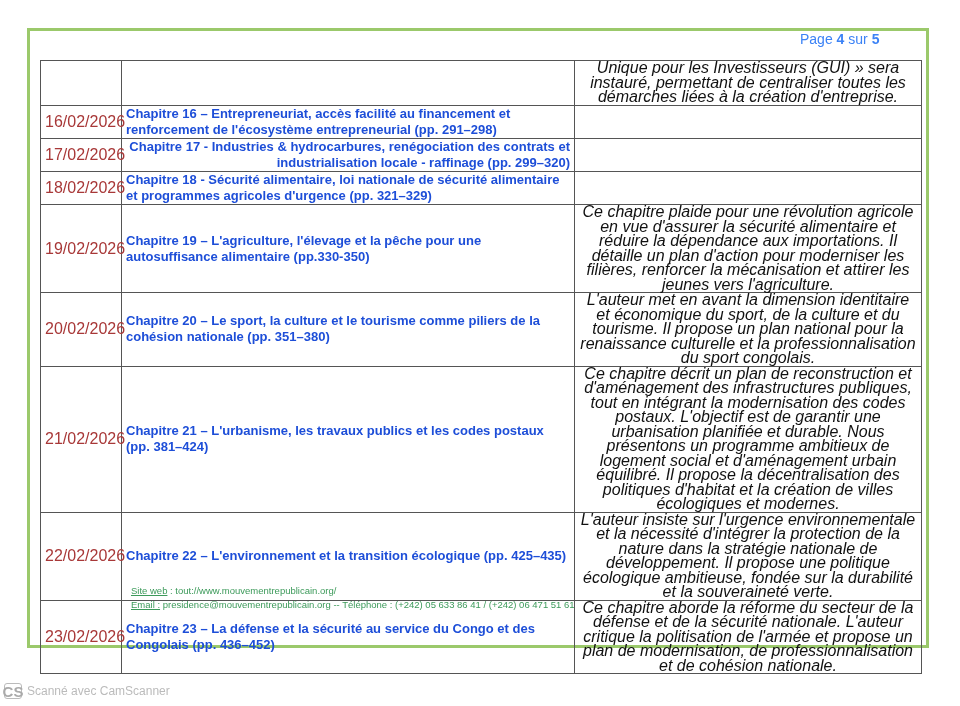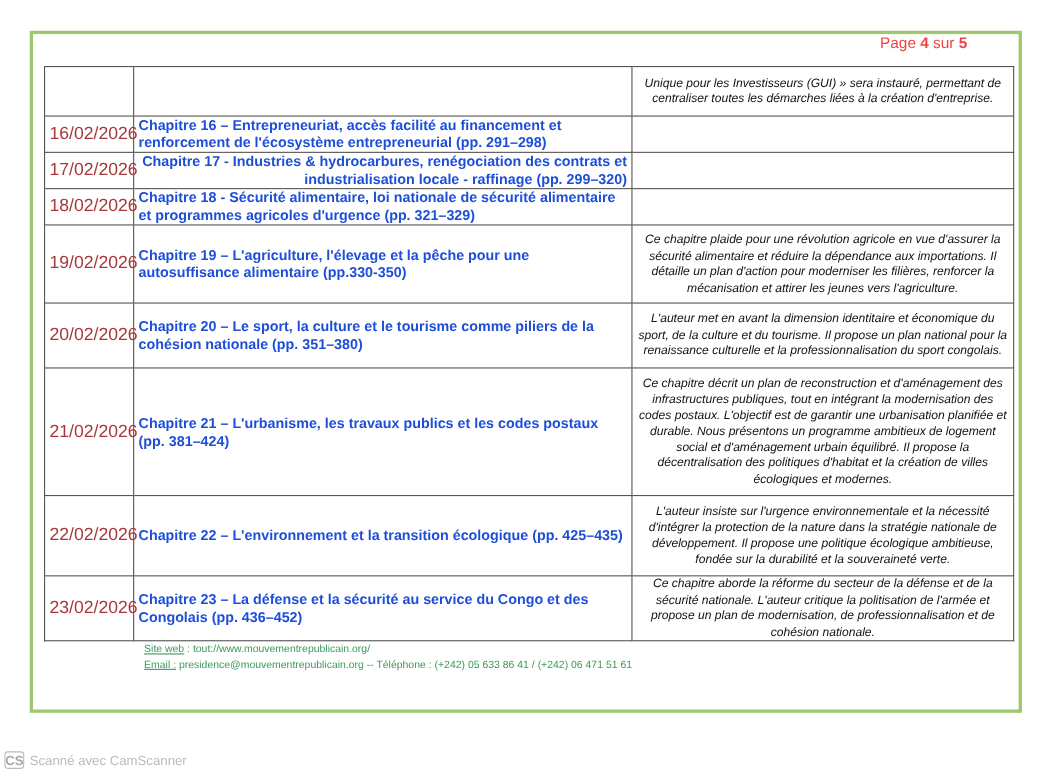--- a/index.html
+++ b/index.html
@@ -1,30 +1,30 @@
 <!DOCTYPE html>
 <html><head>
 <meta charset="utf-8">
 <style>
   html, body { margin:0; padding:0; }
   body { width:960px; height:706px; background:#ffffff; position:relative; overflow:hidden; font-family:"Liberation Sans", sans-serif; }
   .frame { position:absolute; left:27px; top:28px; width:902px; height:620px; border:3px solid #9bc96b; box-sizing:border-box; background:#fff; }
-  .page-num { position:absolute; left:800px; top:31px; font-size:14px; color:#ef4444; font-family:"Liberation Sans", sans-serif; }
+  .page-num { position:absolute; left:800px; top:31px; font-size:14px; color:#3b82f6; font-family:"Liberation Sans", sans-serif; }
   .page-num b { font-weight:bold; }
   table.sched { position:absolute; left:40px; top:60px; width:882px; border-collapse:collapse; table-layout:fixed; }
   table.sched td { border:1px solid #555; padding:0 4px; vertical-align:middle; }
   td.date { width:72px; color:#a83838; font-size:16px; text-align:right; }
   td.title { width:444px; color:#1d4ed8; font-weight:bold; font-size:13px; line-height:16px; }
   td.title.center { text-align:right; }
-  td.desc { color:#111; font-style:italic; font-size:11px; text-align:center; line-height:14.5px; }
+  td.desc { color:#111; font-style:italic; font-size:16px; text-align:center; line-height:14.5px; }
   .footer { position:absolute; left:131px; top:584px; color:#3c9a5a; font-size:9.5px; line-height:14px; }
   .footer .line1 { font-style:italic; font-size:10px; }
   .footer .lbl { text-decoration:underline; }
   .cam { position:absolute; left:4px; top:683px; display:flex; align-items:center; color:#bbbbbb; font-size:12px; }
-  .cam .logo { width:16px; height:14px; border:1.5px solid #bbb; border-radius:3px; font-size:12px; font-weight:bold; display:flex; align-items:center; justify-content:center; margin-right:5px; color:#aaa; }
+  .cam .logo { width:16px; height:14px; border:1.5px solid #bbb; border-radius:3px; font-size:15px; font-weight:bold; display:flex; align-items:center; justify-content:center; margin-right:5px; color:#aaa; }
 </style>
 </head>
 <body>
 
 <div class="frame"></div>
 
 <div class="page-num"><span>Page </span><b>4</b><span> sur </span><b>5</b></div>
 
 <table class="sched">
   <tbody>

